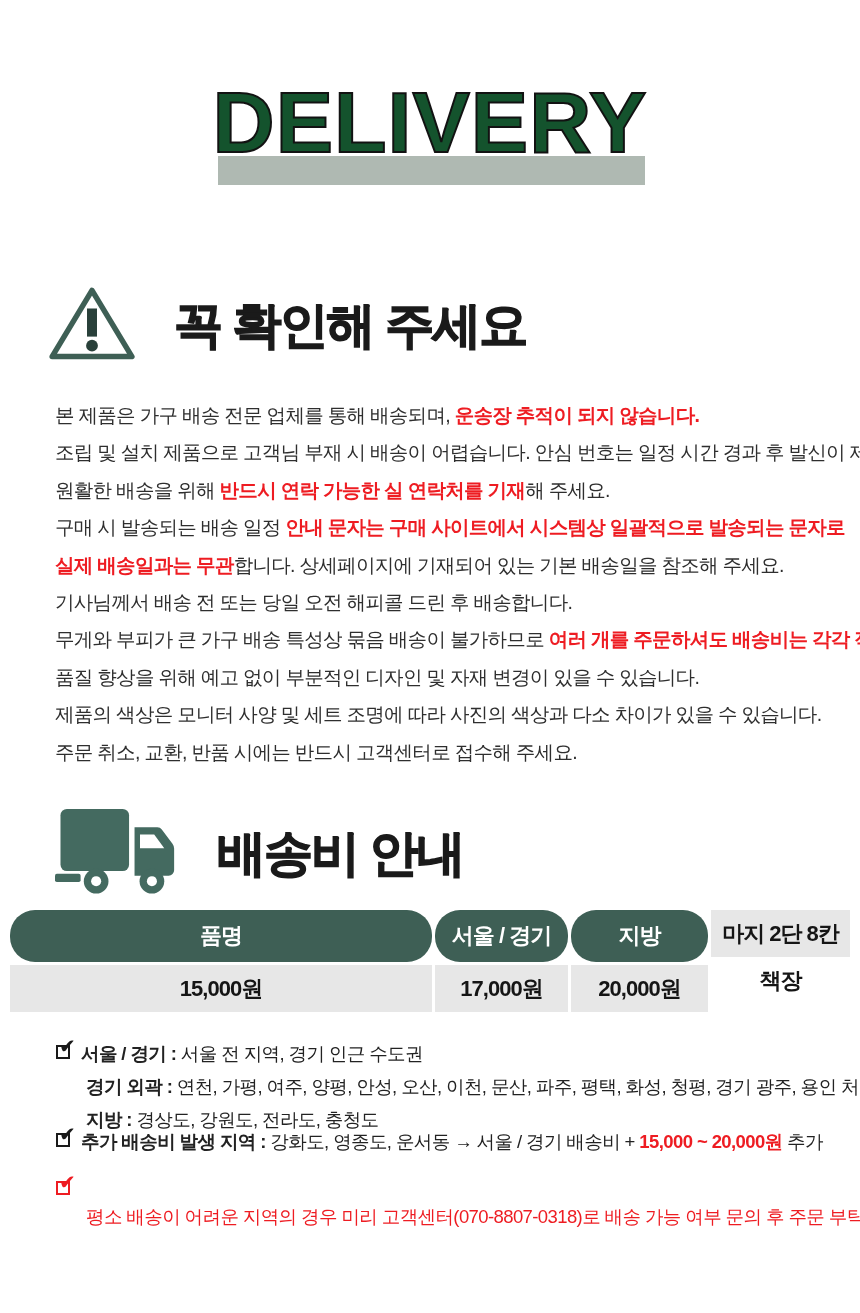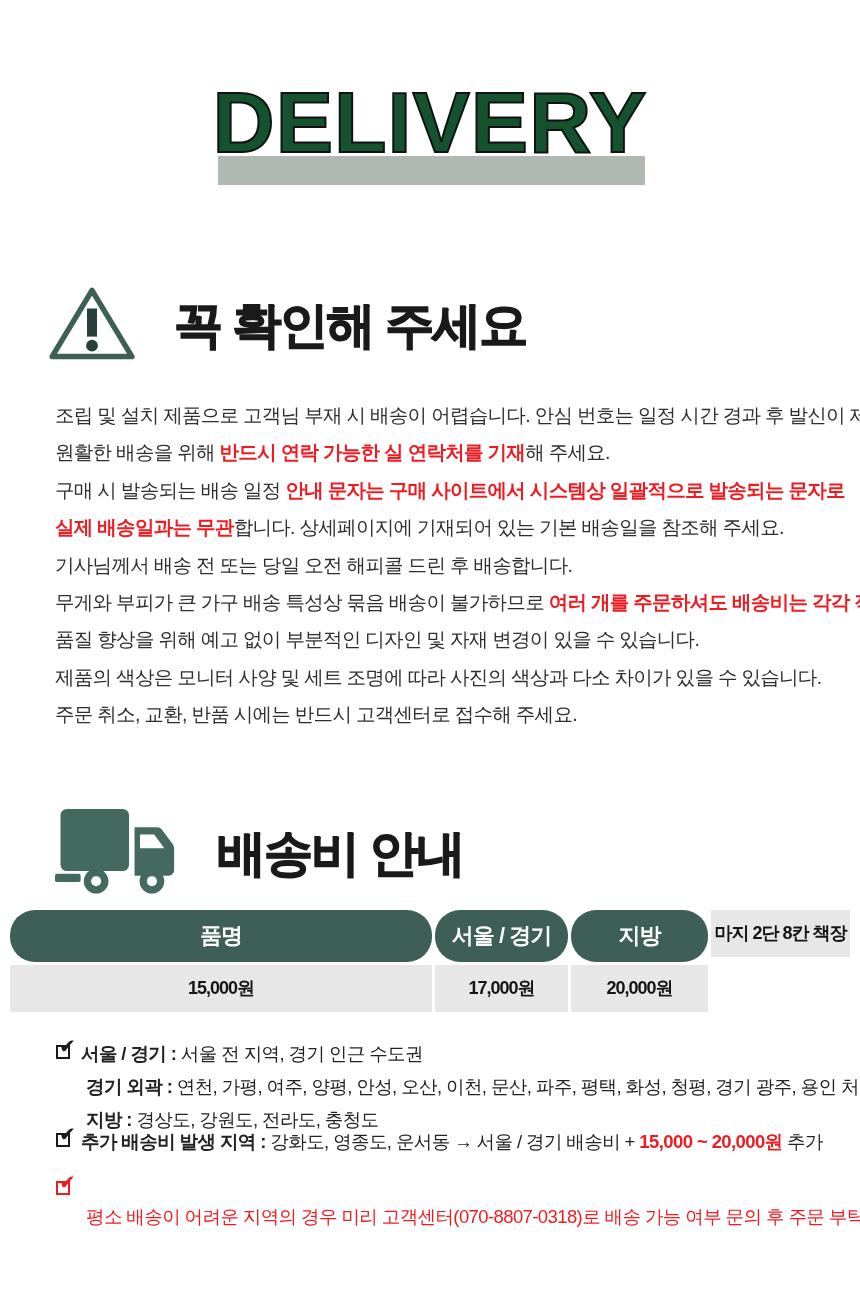--- a/index.html
+++ b/index.html
@@ -37,21 +37,21 @@
   .fee-table {
     position: absolute; left: 10px; top: 910px; width: 840px;
     display: grid; grid-template-columns: 422px 133px 137px 139px; gap: 3px; background: #fff;
   }
   .fee-table .th {
     background: #3e5f55; color: #fff; height: 52px; line-height: 52px;
     text-align: center; font-size: 22px; font-weight: 600; letter-spacing: -1px; border-radius: 25px;
   }
   .fee-table .td {
     background: #e7e7e7; color: #151515; height: 47px; line-height: 47px;
-    text-align: center; font-size: 18px; font-weight: 600; letter-spacing: -1px;
+    text-align: center; font-size: 22px; font-weight: 600; letter-spacing: -1px;
   }
 
   
   .notes { position: absolute; left: 56px; top: 1043px; width: 792px; }
   .nline {
     display: flex; align-items: flex-start; margin: 0 0 11px 0;
     font-size: 18.5px; line-height: 22px; color: #222; letter-spacing: -0.6px; white-space: nowrap;
   }
   .nline .b { font-weight: 700; }
   .nline.cont { padding-left: 30px; }
@@ -84,20 +84,21 @@
       <svg width="92" height="78" viewBox="0 0 100 86">
         <path d="M50 7 L94 80 L6 80 Z" fill="none" stroke="#3e5f55" stroke-width="6" stroke-linejoin="round"></path>
         <rect x="44.5" y="27" width="11" height="31" fill="#29403a"></rect>
         <circle cx="50" cy="68" r="6.5" fill="#29403a"></circle>
       </svg>
     </span>
     <h2>꼭 확인해 주세요</h2>
   </div>
 
   <div class="notice-body">
+    <p><span>본 제품은 가구 배송 전문 업체를 통해 배송되며, </span><span class="rd">운송장 추적이 되지 않습니다.</span></p>
     <p><span>조립 및 설치 제품으로 고객님 부재 시 배송이 어렵습니다. 안심 번호는 일정 시간 경과 후 발신이 제한되오니,</span></p>
     <p><span>원활한 배송을 위해 </span><span class="rd">반드시 연락 가능한 실 연락처를 기재</span><span>해 주세요.</span></p>
     <p><span>구매 시 발송되는 배송 일정 </span><span class="rd">안내 문자는 구매 사이트에서 시스템상 일괄적으로 발송되는 문자로</span></p>
     <p><span class="rd">실제 배송일과는 무관</span><span>합니다. 상세페이지에 기재되어 있는 기본 배송일을 참조해 주세요.</span></p>
     <p><span>기사님께서 배송 전 또는 당일 오전 해피콜 드린 후 배송합니다.</span></p>
     <p><span>무게와 부피가 큰 가구 배송 특성상 묶음 배송이 불가하므로 </span><span class="rd">여러 개를 주문하셔도 배송비는 각각 적용</span></p>
     <p><span>품질 향상을 위해 예고 없이 부분적인 디자인 및 자재 변경이 있을 수 있습니다.</span></p>
     <p><span>제품의 색상은 모니터 사양 및 세트 조명에 따라 사진의 색상과 다소 차이가 있을 수 있습니다.</span></p>
     <p><span>주문 취소, 교환, 반품 시에는 반드시 고객센터로 접수해 주세요.</span></p>
   </div>

